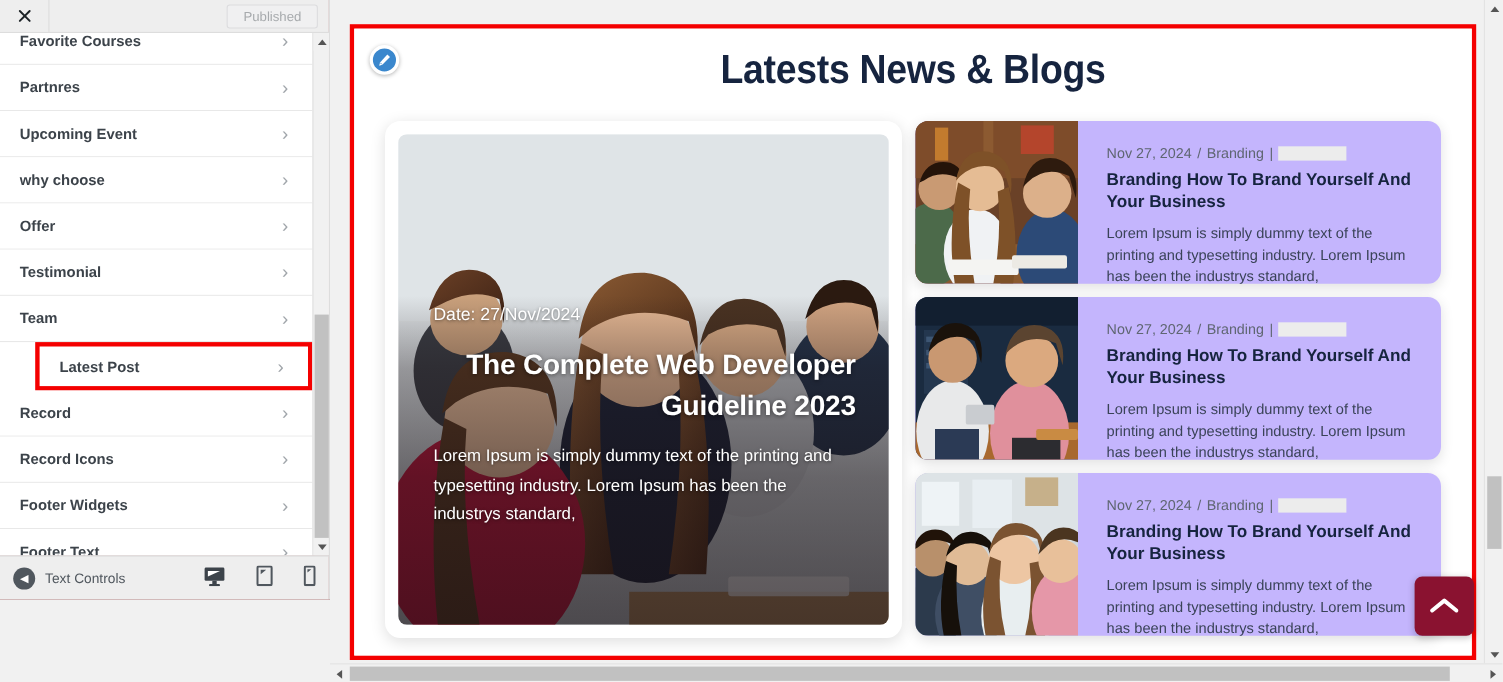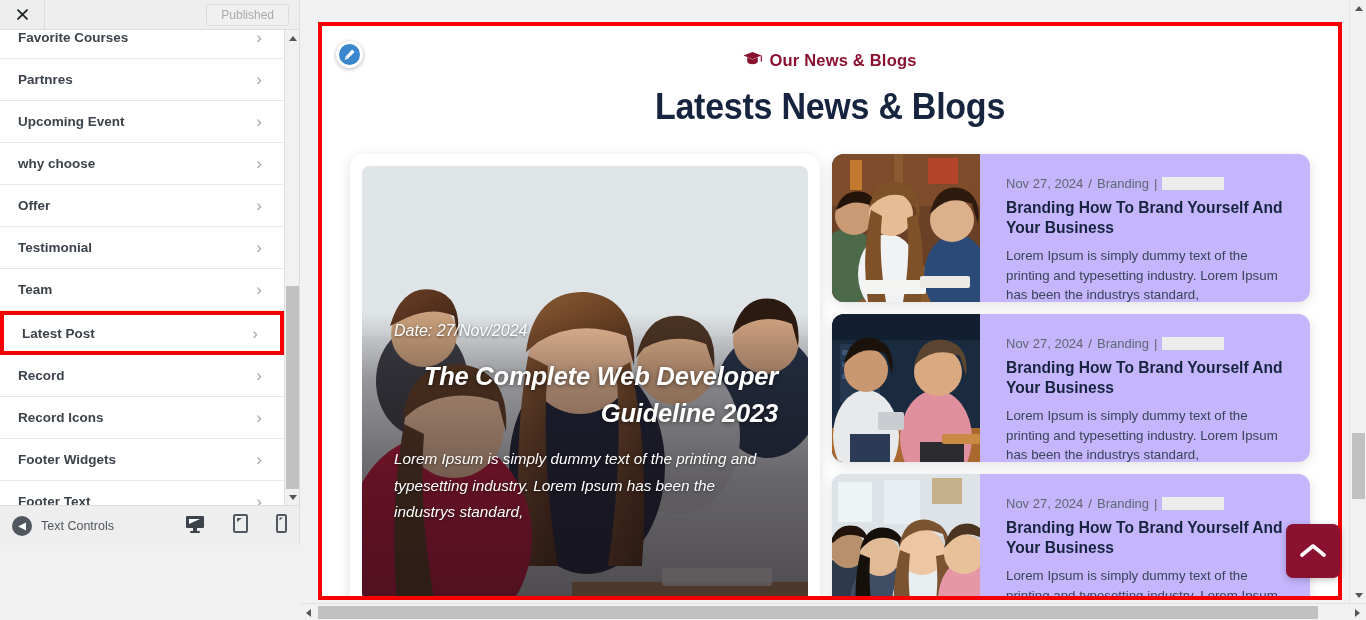--- a/index.html
+++ b/index.html
@@ -64,20 +64,21 @@
     color: #3c434a;
     font-weight: 600;
     cursor: pointer;
     background: #fff;
   }
   .panel-item.highlight {
     border: 4px solid #f40000;
     border-left: 4px solid #f40000;
     border-right: 4px solid #f40000;
     height: 44px;
+    margin-left: 32px;
   }
   .chev { color: #a0a5aa; font-size: 17px; line-height: 1; font-weight: 400; }
 
   
   .sb-scrollbar {
     position: absolute; right: 0; top: 0;
     width: 15px; height: 100%;
     background: #f1f1f1;
     border-left: 1px solid #e0e0e0;
   }
@@ -181,21 +182,20 @@
     border-radius: 14px;
     box-shadow: 0 3px 14px rgba(0,0,0,.13);
     padding: 12px;
     overflow: hidden;
   }
   .featured-inner {
     position: relative;
     width: 100%; height: 100%;
     border-radius: 8px;
     overflow: hidden;
-    font-style: italic;
   }
   .f-photo { position: absolute; inset: 0; }
   .f-overlay {
     position: absolute; left: 0; right: 0; bottom: 0;
     height: 67%;
     background: linear-gradient(to bottom, rgba(20,14,18,0) 0%, rgba(25,16,20,.34) 22%, rgba(22,14,18,.55) 55%, rgba(20,12,16,.66) 100%);
   }
   .f-content {
     position: absolute; left: 32px; right: 30px; top: 156px;
     color: #fff;
@@ -387,30 +387,20 @@
     <div class="red-frame">
       <div class="page">
 
         <div class="edit-pencil">
           <svg viewBox="0 0 16 16">
             <path d="M11.2 1.8 L14.2 4.8 L5.6 13.4 L2.1 14.4 L3.1 10.9 Z" fill="#fff"></path>
             <path d="M3.4 11.2 L5 12.8" stroke="#3a87cd" stroke-width="1" fill="none"></path>
           </svg>
         </div>
 
-        <div class="sec-eyebrow">
-          <span class="cap-icon">
-            <svg width="19" height="15" viewBox="0 0 19 15">
-              <path d="M9.5 1 L18.5 4.6 L9.5 8.2 L0.5 4.6 Z" fill="#8a1230"></path>
-              <path d="M4.2 6.2 L4.2 10.2 C4.2 12 6.6 13.2 9.5 13.2 C12.4 13.2 14.8 12 14.8 10.2 L14.8 6.2 L9.5 8.4 Z" fill="#8a1230"></path>
-              <rect x="17.7" y="4.6" width="1.2" height="6" fill="#8a1230"></rect>
-            </svg>
-          </span>
-          <span>Our News &amp; Blogs</span>
-        </div>
 
         <div class="sec-title">Latests News &amp; Blogs</div>
 
         <div class="blog-grid">
 
           <div class="featured">
             <div class="featured-inner">
               <svg class="f-photo" viewBox="0 0 446 446" preserveAspectRatio="xMidYMid slice">
                 <defs>
                   <linearGradient id="fbg" x1="0" y1="0" x2="0" y2="1">

